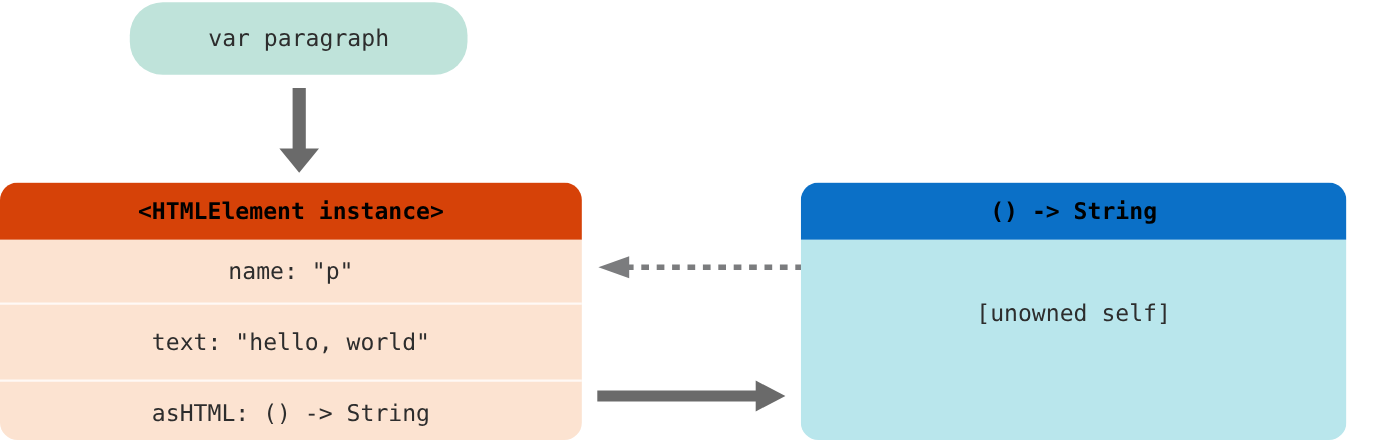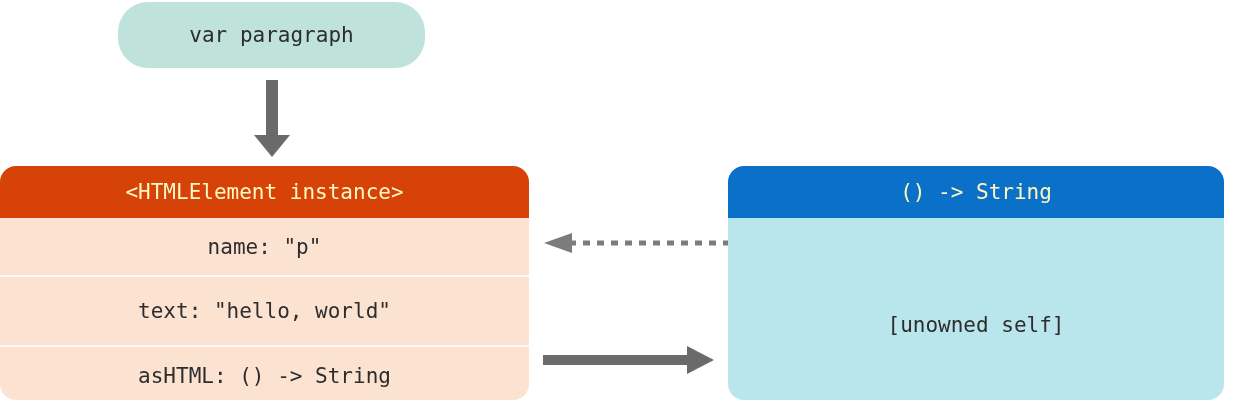--- a/index.html
+++ b/index.html
@@ -48,22 +48,22 @@
     overflow: hidden;
     display: flex;
     flex-direction: column;
   }
   .node-header {
     height: 52px;
     flex: 0 0 52px;
     display: flex;
     align-items: center;
     justify-content: center;
-    color: #fef9c3;
-    font-weight: normal;
+    color: #000000;
+    font-weight: bold;
     font-size: 21px;
   }
 
   
   .instance-box { left: 0px; width: 529px; }
   .instance-box .node-header { background: #d64208; }
   .instance-body {
     flex: 1;
     background: #fce3d1;
     display: flex;
@@ -85,21 +85,21 @@
   .closure-body {
     flex: 1;
     background: #b9e6ec;
     display: flex;
     flex-direction: column;
     align-items: center;
     padding-top: 54px;
     gap: 26px;
     font-size: 21px;
   }
-  .closure-line { line-height: 26px; margin-top: 40px; }
+  .closure-line { line-height: 26px; }
   .bold { font-weight: bold; }
 </style>
 </head>
 <body>
 
 <div class="canvas">
 
   <div class="var-box">
     <span>var paragraph</span>
   </div>

